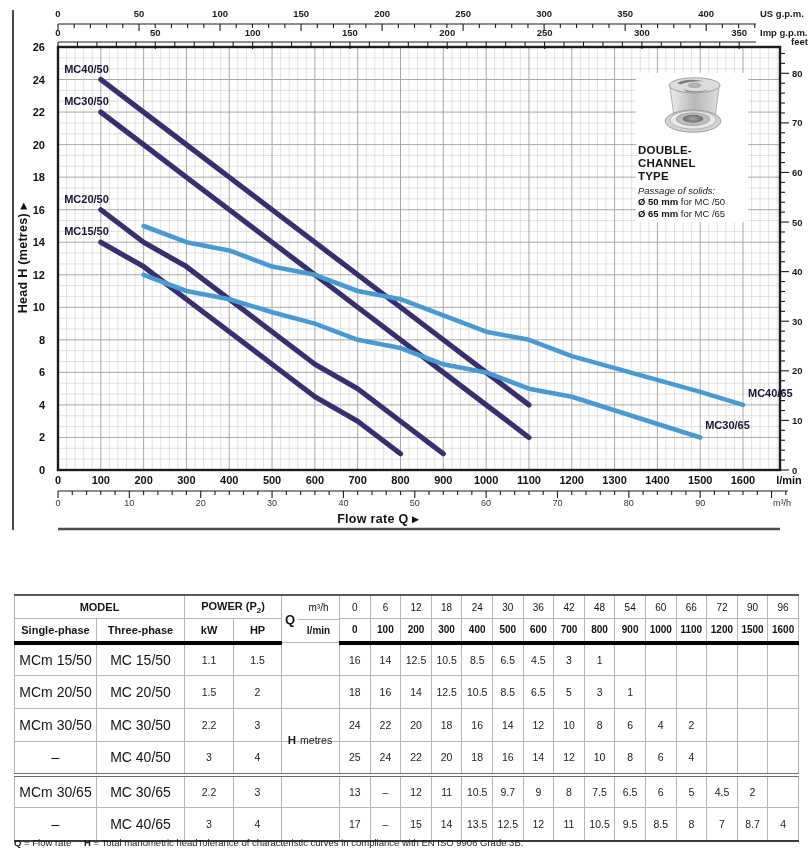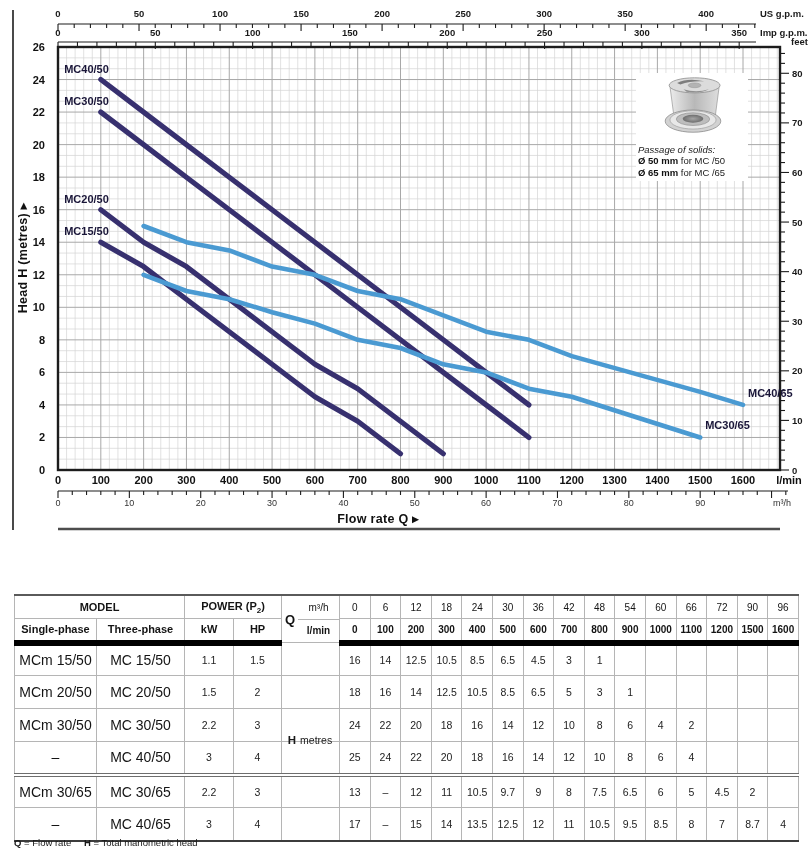--- a/index.html
+++ b/index.html
@@ -21,21 +21,21 @@
   .inset-item{font-size:9.5px;line-height:11.5px;color:#222;}
   .inset-item b{font-weight:bold;color:#111;margin-top:12px;}
 
   .table-wrap{position:absolute;left:14px;top:594px;width:784px;}
   table.spec{border-collapse:collapse;table-layout:fixed;width:784px;
     border-top:2px solid #5a5a5a;border-bottom:2px solid #3c3c3c;font-size:10.5px;color:#222;}
   table.spec th,table.spec td{border:1px solid #b5b5b5;padding:0 2px;text-align:center;overflow:hidden;white-space:nowrap;}
   table.spec thead tr{height:23px;}
   table.spec tbody tr{height:33px;}
   table.spec thead th{font-weight:bold;font-size:11px;color:#141414;}
-  table.spec thead tr:last-child th{border-bottom:6px solid #000000;}
+  table.spec thead tr:last-child th{border-bottom:4px solid #000000;}
   td.name{font-weight:normal;font-size:14px;text-align:left;padding-left:8px;color:#141414;}
   td.hcol{border-top:none;border-bottom:none;}
   tr.group td{border-top:4px double #6e6e6e;}
   .q-wrap{display:flex;align-items:stretch;height:46px;}
   .q-big{width:16px;display:flex;align-items:center;justify-content:center;font-size:13px;font-weight:bold;}
   .q-units{flex:1;display:flex;flex-direction:column;}
   .q-units>div{flex:1;display:flex;align-items:center;justify-content:center;font-size:10px;}
   .q-unit-top{border-bottom:1px solid #b5b5b5;font-weight:normal;}
   .q-unit-bot{font-weight:bold;}
   th.mh{font-weight:normal !important;font-size:10px !important;}
@@ -462,20 +462,24 @@
         <ellipse cx="50" cy="58" rx="35" ry="14" fill="#d2d2d2" stroke="#8d8d8d" stroke-width="1"></ellipse>
         <ellipse cx="50" cy="56.5" rx="29" ry="11.5" fill="#e8e8e8" stroke="#9c9c9c" stroke-width="0.8"></ellipse>
         <ellipse cx="50" cy="55.5" rx="21" ry="8" fill="#bdbdbd" stroke="#8d8d8d" stroke-width="0.8"></ellipse>
         <ellipse cx="50" cy="55" rx="13" ry="5" fill="url(#gEye)"></ellipse>
         <ellipse cx="52" cy="13" rx="32" ry="9.5" fill="#dcdcdc" stroke="#8d8d8d" stroke-width="1"></ellipse>
         <path d="M30 10 q14 -7 34 -2 q-16 -1 -30 4 Z" fill="#7d7d7d"></path>
         <path d="M38 18 q16 5 32 0 q-12 6 -28 3 Z" fill="#8f8f8f"></path>
         <ellipse cx="52" cy="13" rx="8" ry="3" fill="#b3b3b3" stroke="#8d8d8d" stroke-width="0.6"></ellipse>
       </svg>
     </div>
+    <div class="inset-title">
+      <span>DOUBLE-CHANNEL</span><br>
+      <span>TYPE</span>
+    </div>
     <div class="inset-sub">Passage of solids:</div>
     <div class="inset-item">
       <b>Ø 50 mm</b><span> for MC /50</span>
     </div>
     <div class="inset-item">
       <b>Ø 65 mm</b><span> for MC /65</span>
     </div>
   </div>
 
   <div class="table-wrap">
@@ -678,14 +682,15 @@
       <span class="hb">H</span>
         <span>metres</span>
     </div>
   </div>
 
   <div class="footer">
     <div class="f-left">
       <b>Q</b>&nbsp;<span>= Flow rate</span><span class="gap"></span>
       <b>H</b>&nbsp;<span>= Total manometric head</span>
     </div>
+    <div class="f-right">Tolerance of characteristic curves in compliance with EN ISO 9906 Grade 3B.</div>
   </div>
 </div>
 
 </body></html>

